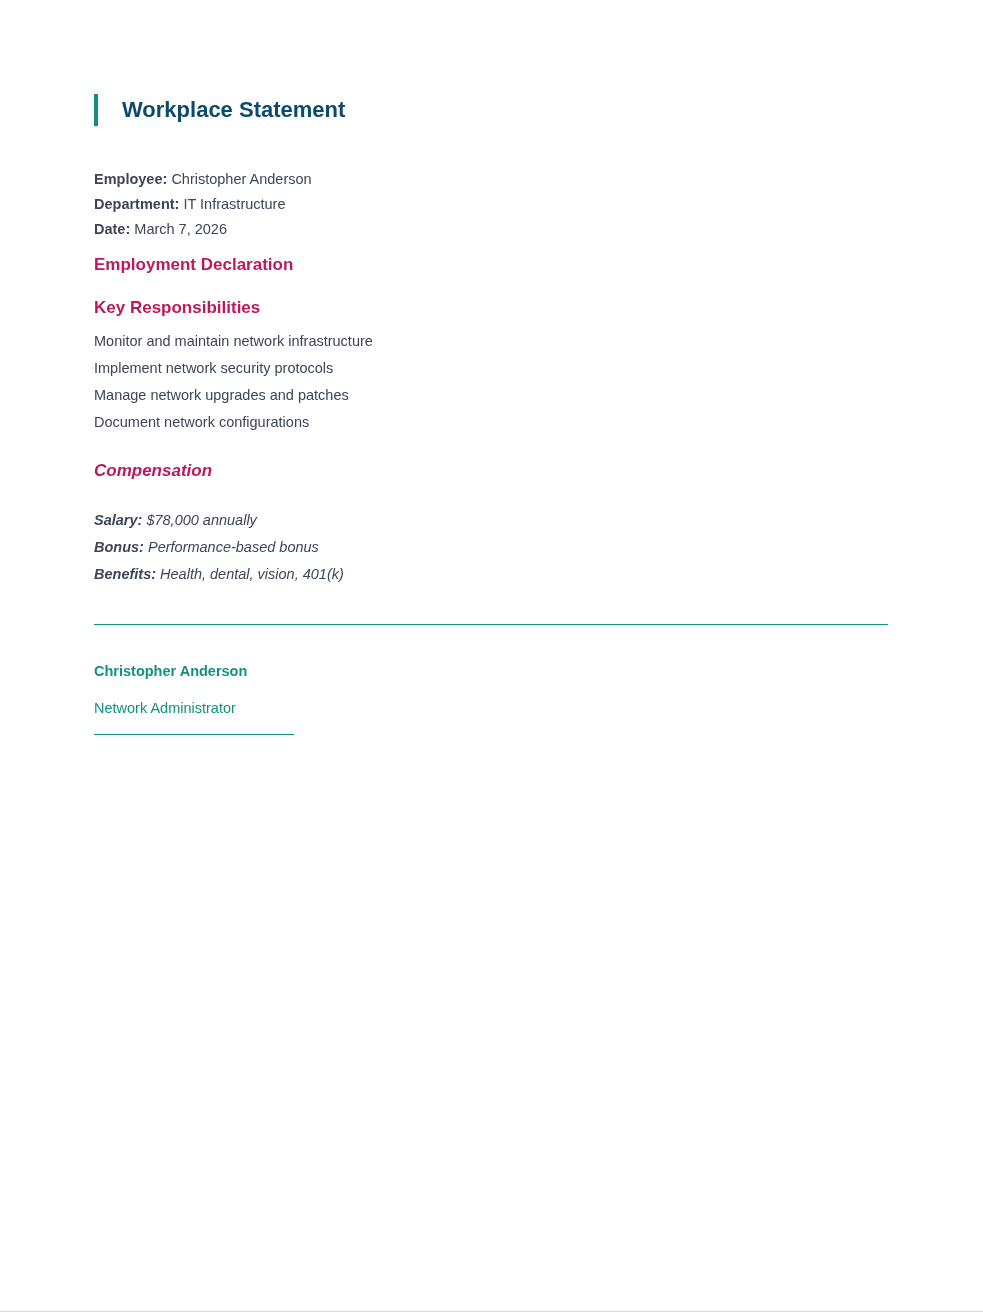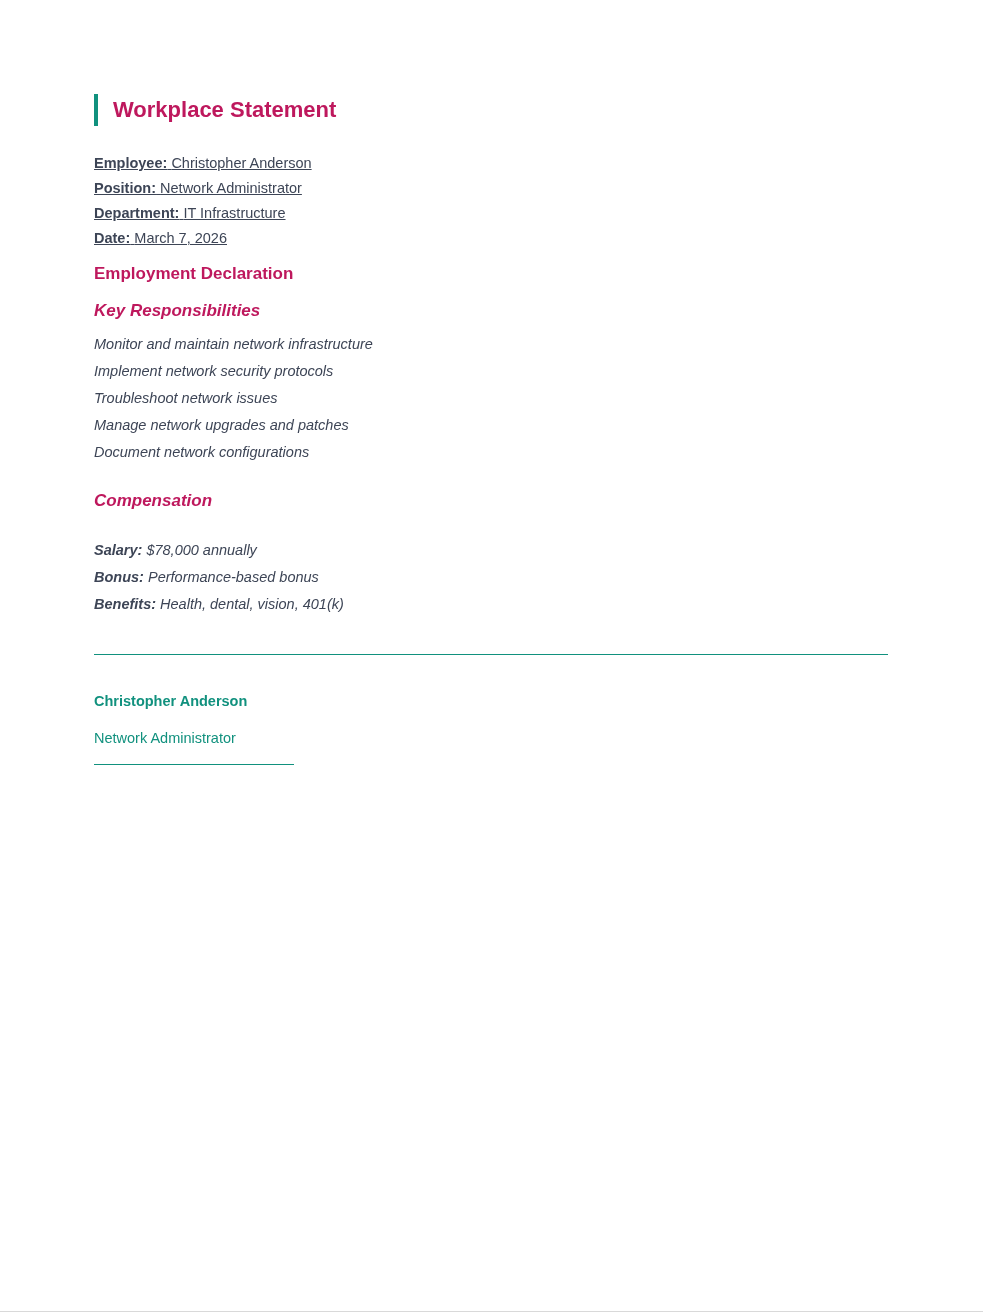--- a/index.html
+++ b/index.html
@@ -22,42 +22,41 @@
       width: 794px;
     }
     .title-block {
       border-left: 4px solid #11917e;
       padding-left: 15px;
       height: 32px;
       display: flex;
       align-items: center;
     }
     .title {
-      margin: 0;
+      margin: 9px;
       font-size: 22px;
       font-weight: bold;
-      color: #be185d;
+      color: #0c4a6e;
       line-height: 1;
     }
     .meta {
-      margin-top: 25px;
+      margin-top: 41px;
       font-size: 14.5px;
       line-height: 25px;
-      text-decoration: underline;
     }
     .meta-row b, .comp-row b { color: #3d4556; }
     h2 {
       margin: 0;
       font-size: 17px;
       font-weight: bold;
       color: #be185d;
       line-height: 1;
     }
     .section-decl { margin-top: 14px; }
-    .section-resp { margin-top: 20px; font-style: italic; }
+    .section-resp { margin-top: 26px; }
     .section-comp { margin-top: 26px; font-style: italic; }
     .para {
       margin-top: 16px;
       font-size: 14.5px;
       line-height: 22px;
     }
     .resp-list {
       list-style: none;
       margin: 12px 0 0 0;
       padding: 0;
@@ -109,40 +108,36 @@
 <div class="page">
   <div class="title-block">
     <h1 class="title">Workplace Statement</h1>
   </div>
 
   <div class="meta">
     <div class="meta-row">
       <b>Employee:</b> <span>Christopher Anderson</span>
     </div>
     <div class="meta-row">
-      <b>Position:</b> <span>Network Administrator</span>
-    </div>
-    <div class="meta-row">
       <b>Department:</b> <span>IT Infrastructure</span>
     </div>
     <div class="meta-row">
       <b>Date:</b> <span>March 7, 2026</span>
     </div>
   </div>
 
   <div class="section-decl">
     <h2>Employment Declaration</h2>
   </div>
 
   <div class="section-resp">
     <h2>Key Responsibilities</h2>
     <ul class="resp-list">
       <li>Monitor and maintain network infrastructure</li>
       <li>Implement network security protocols</li>
-      <li>Troubleshoot network issues</li>
       <li>Manage network upgrades and patches</li>
       <li>Document network configurations</li>
     </ul>
   </div>
 
   <div class="section-comp">
     <h2>Compensation</h2>
     <div class="comp-list">
       <div class="comp-row">
         <b>Salary:</b> <span>$78,000 annually</span>

